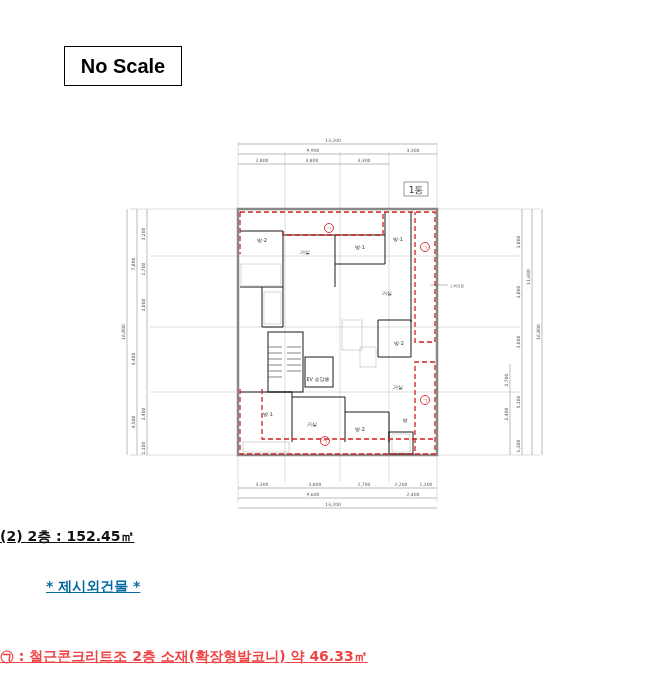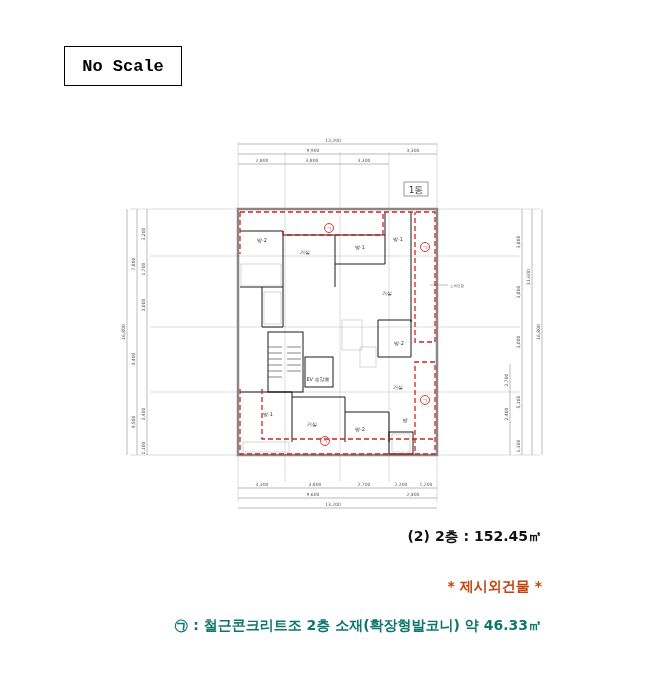--- a/index.html
+++ b/index.html
@@ -1,30 +1,30 @@
 <!DOCTYPE html>
 <html><head>
 <meta charset="utf-8">
 <style>
   html, body { margin:0; padding:0; background:#ffffff; }
   body { width:662px; height:700px; position:relative; overflow:hidden;
          font-family:"DejaVu Sans", sans-serif; color:#000; }
   .noscale { position:absolute; left:64px; top:46px; width:118px; height:40px;
              border:1.5px solid #000; box-sizing:border-box; display:flex;
              align-items:center; justify-content:center;
-             font-family:Liberation Mono, monospace; font-weight:bold; font-size:17px; }
+             font-family:Liberation Sans, sans-serif; font-weight:bold; font-size:20px; }
   .plan { position:absolute; left:120px; top:132px; width:430px; height:390px; }
   .plan svg { width:100%; height:100%; display:block; }
   .dim { font-family:"DejaVu Sans", sans-serif; font-size:4.5px; fill:#555; }
   .room { font-family:"DejaVu Sans", sans-serif; font-size:5px; fill:#333; }
-  .caption { position:absolute; left:0; width:542px; text-align:right;
-             font-family:"DejaVu Sans", sans-serif; font-weight:bold; }
+  .caption { position:absolute; left:0; width:542px; text-align:left;
+             font-family:"DejaVu Sans", sans-serif; font-weight:bold;text-decoration:underline; }
   .area { top:528px; font-size:14px; color:#111; }
-  .extra-title { top:578px; font-size:14px; color:#c2410c; }
-  .extra-note { top:617px; font-size:14px; color:#0f766e; }
+  .extra-title { top:578px; font-size:14px; color:#0369a1;padding-left:46px; }
+  .extra-note { top:648px; font-size:14px; color:#ef4444; }
 </style>
 </head>
 <body>
 
 <div class="noscale">
   <span>No Scale</span>
 </div>
 
 <div class="plan">
   <svg viewBox="120 130 430 390" xmlns="http://www.w3.org/2000/svg">

